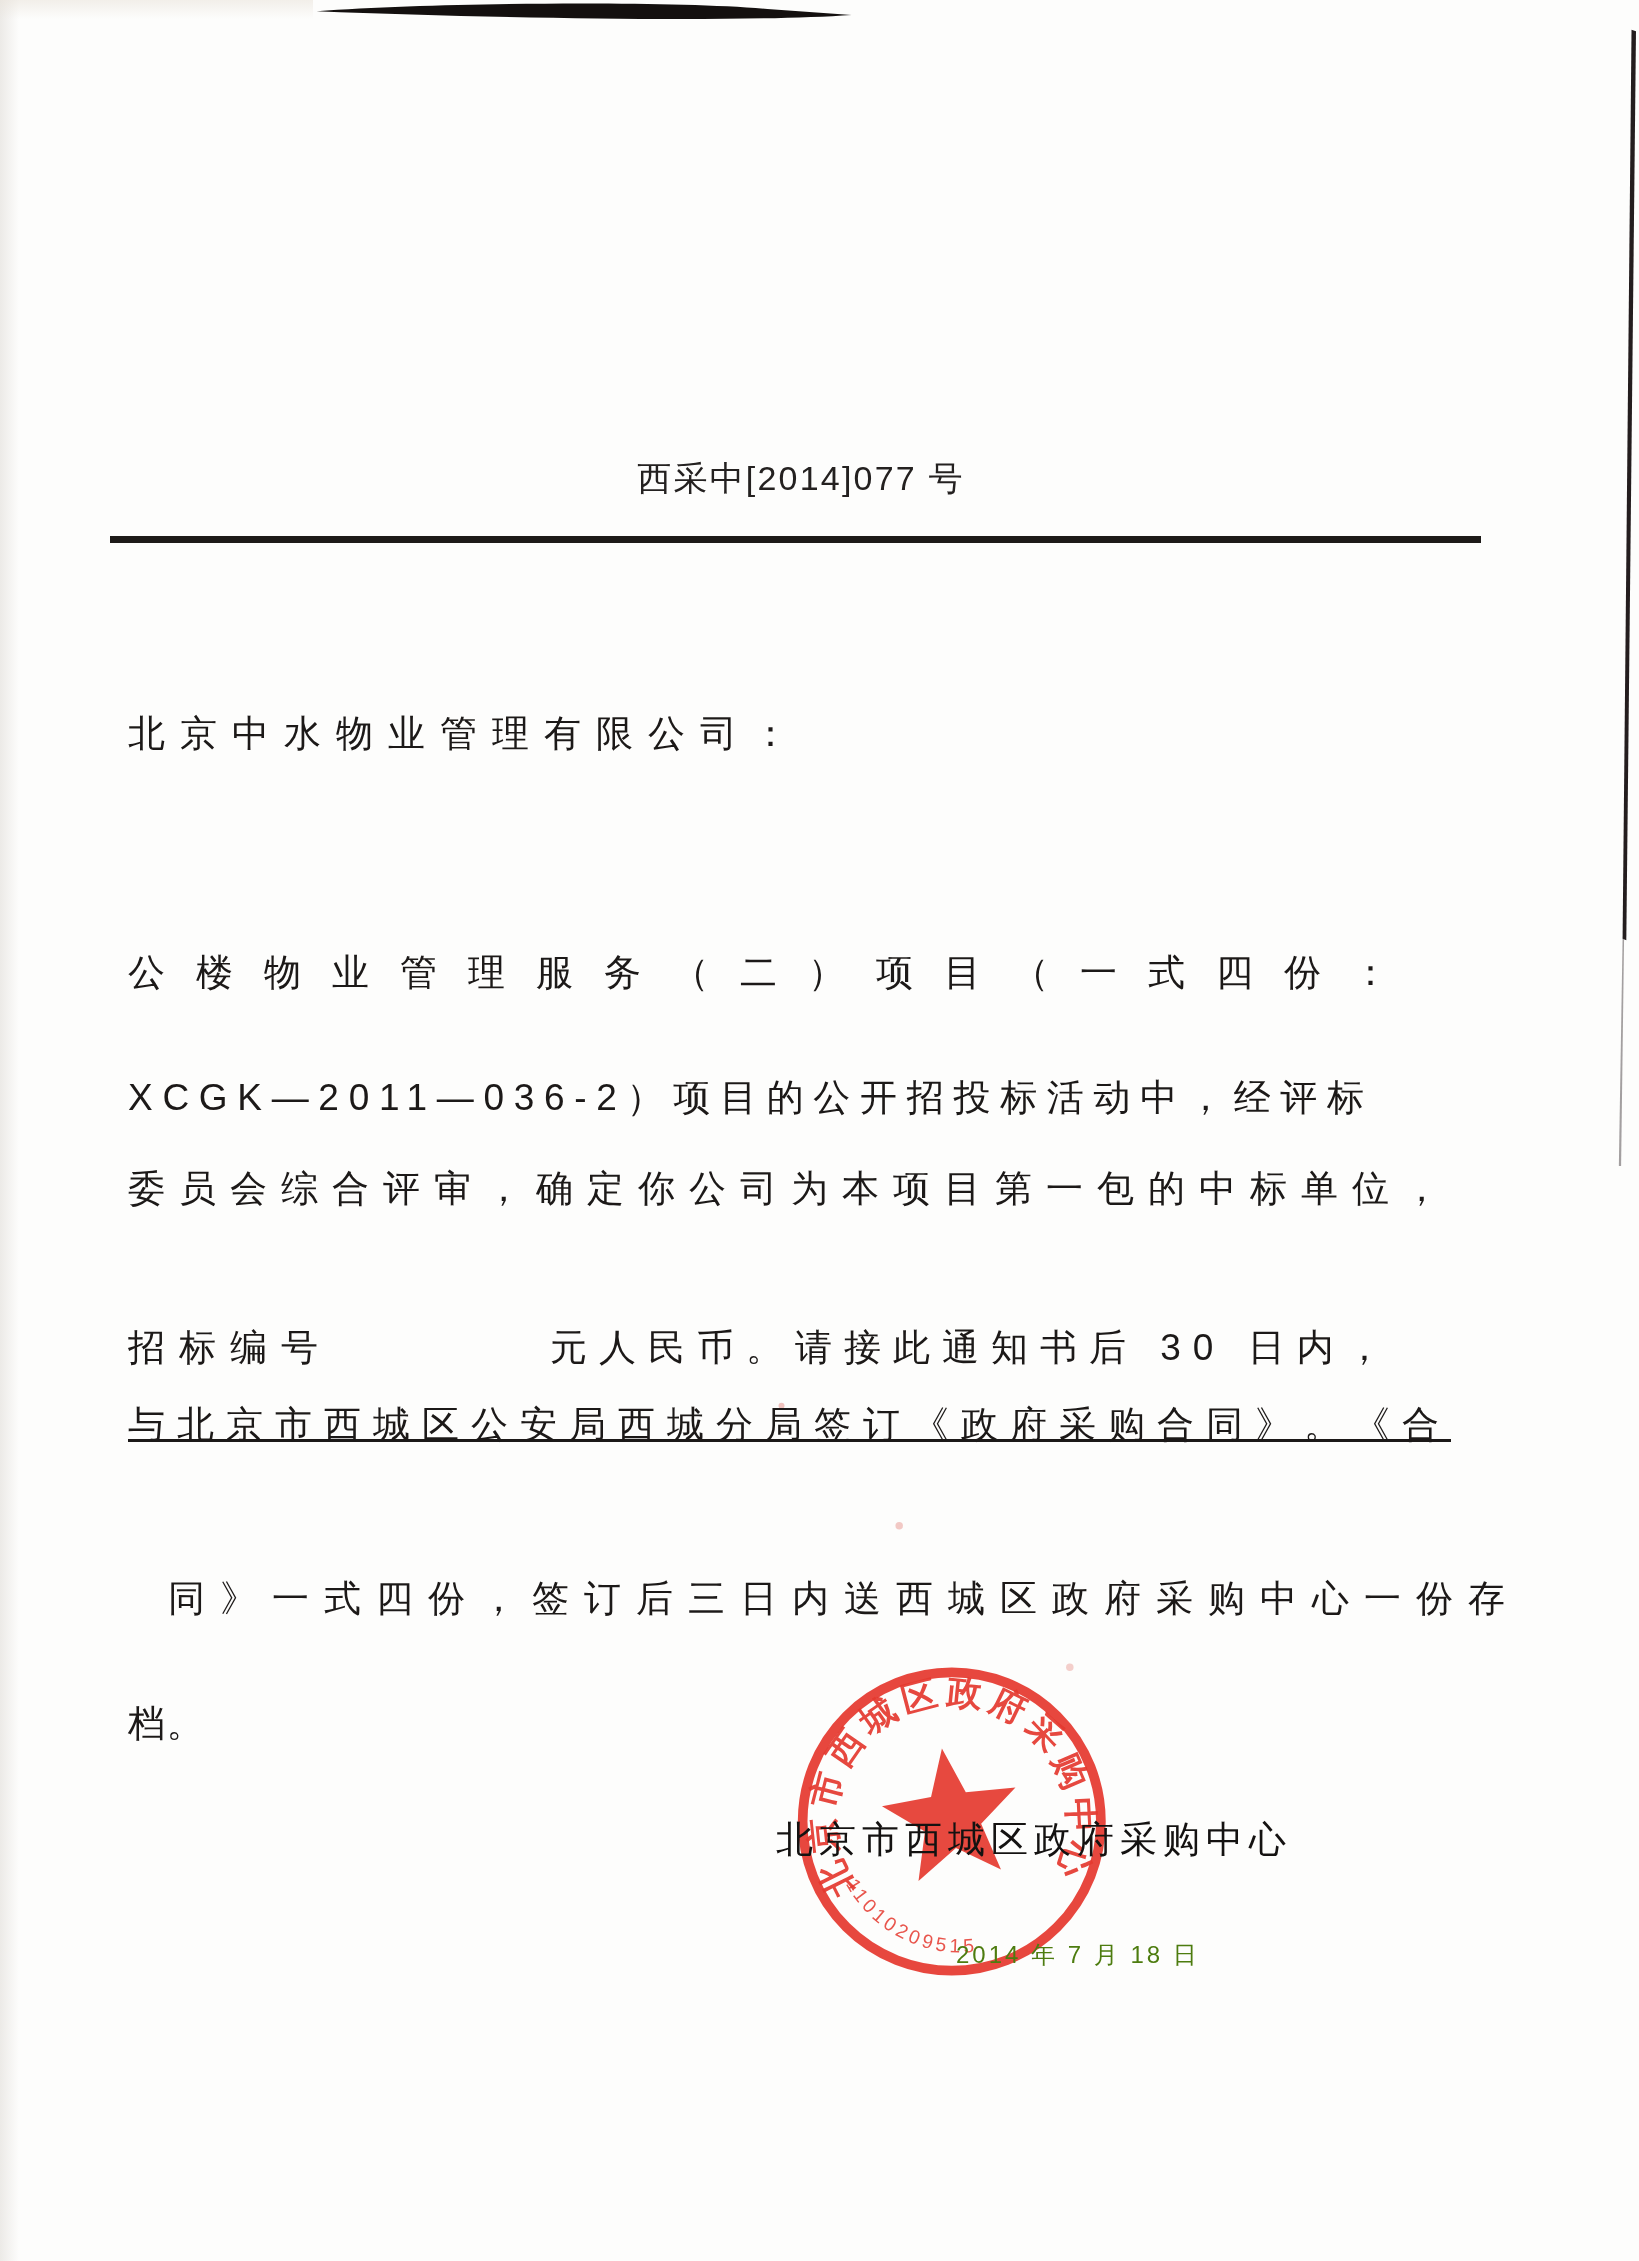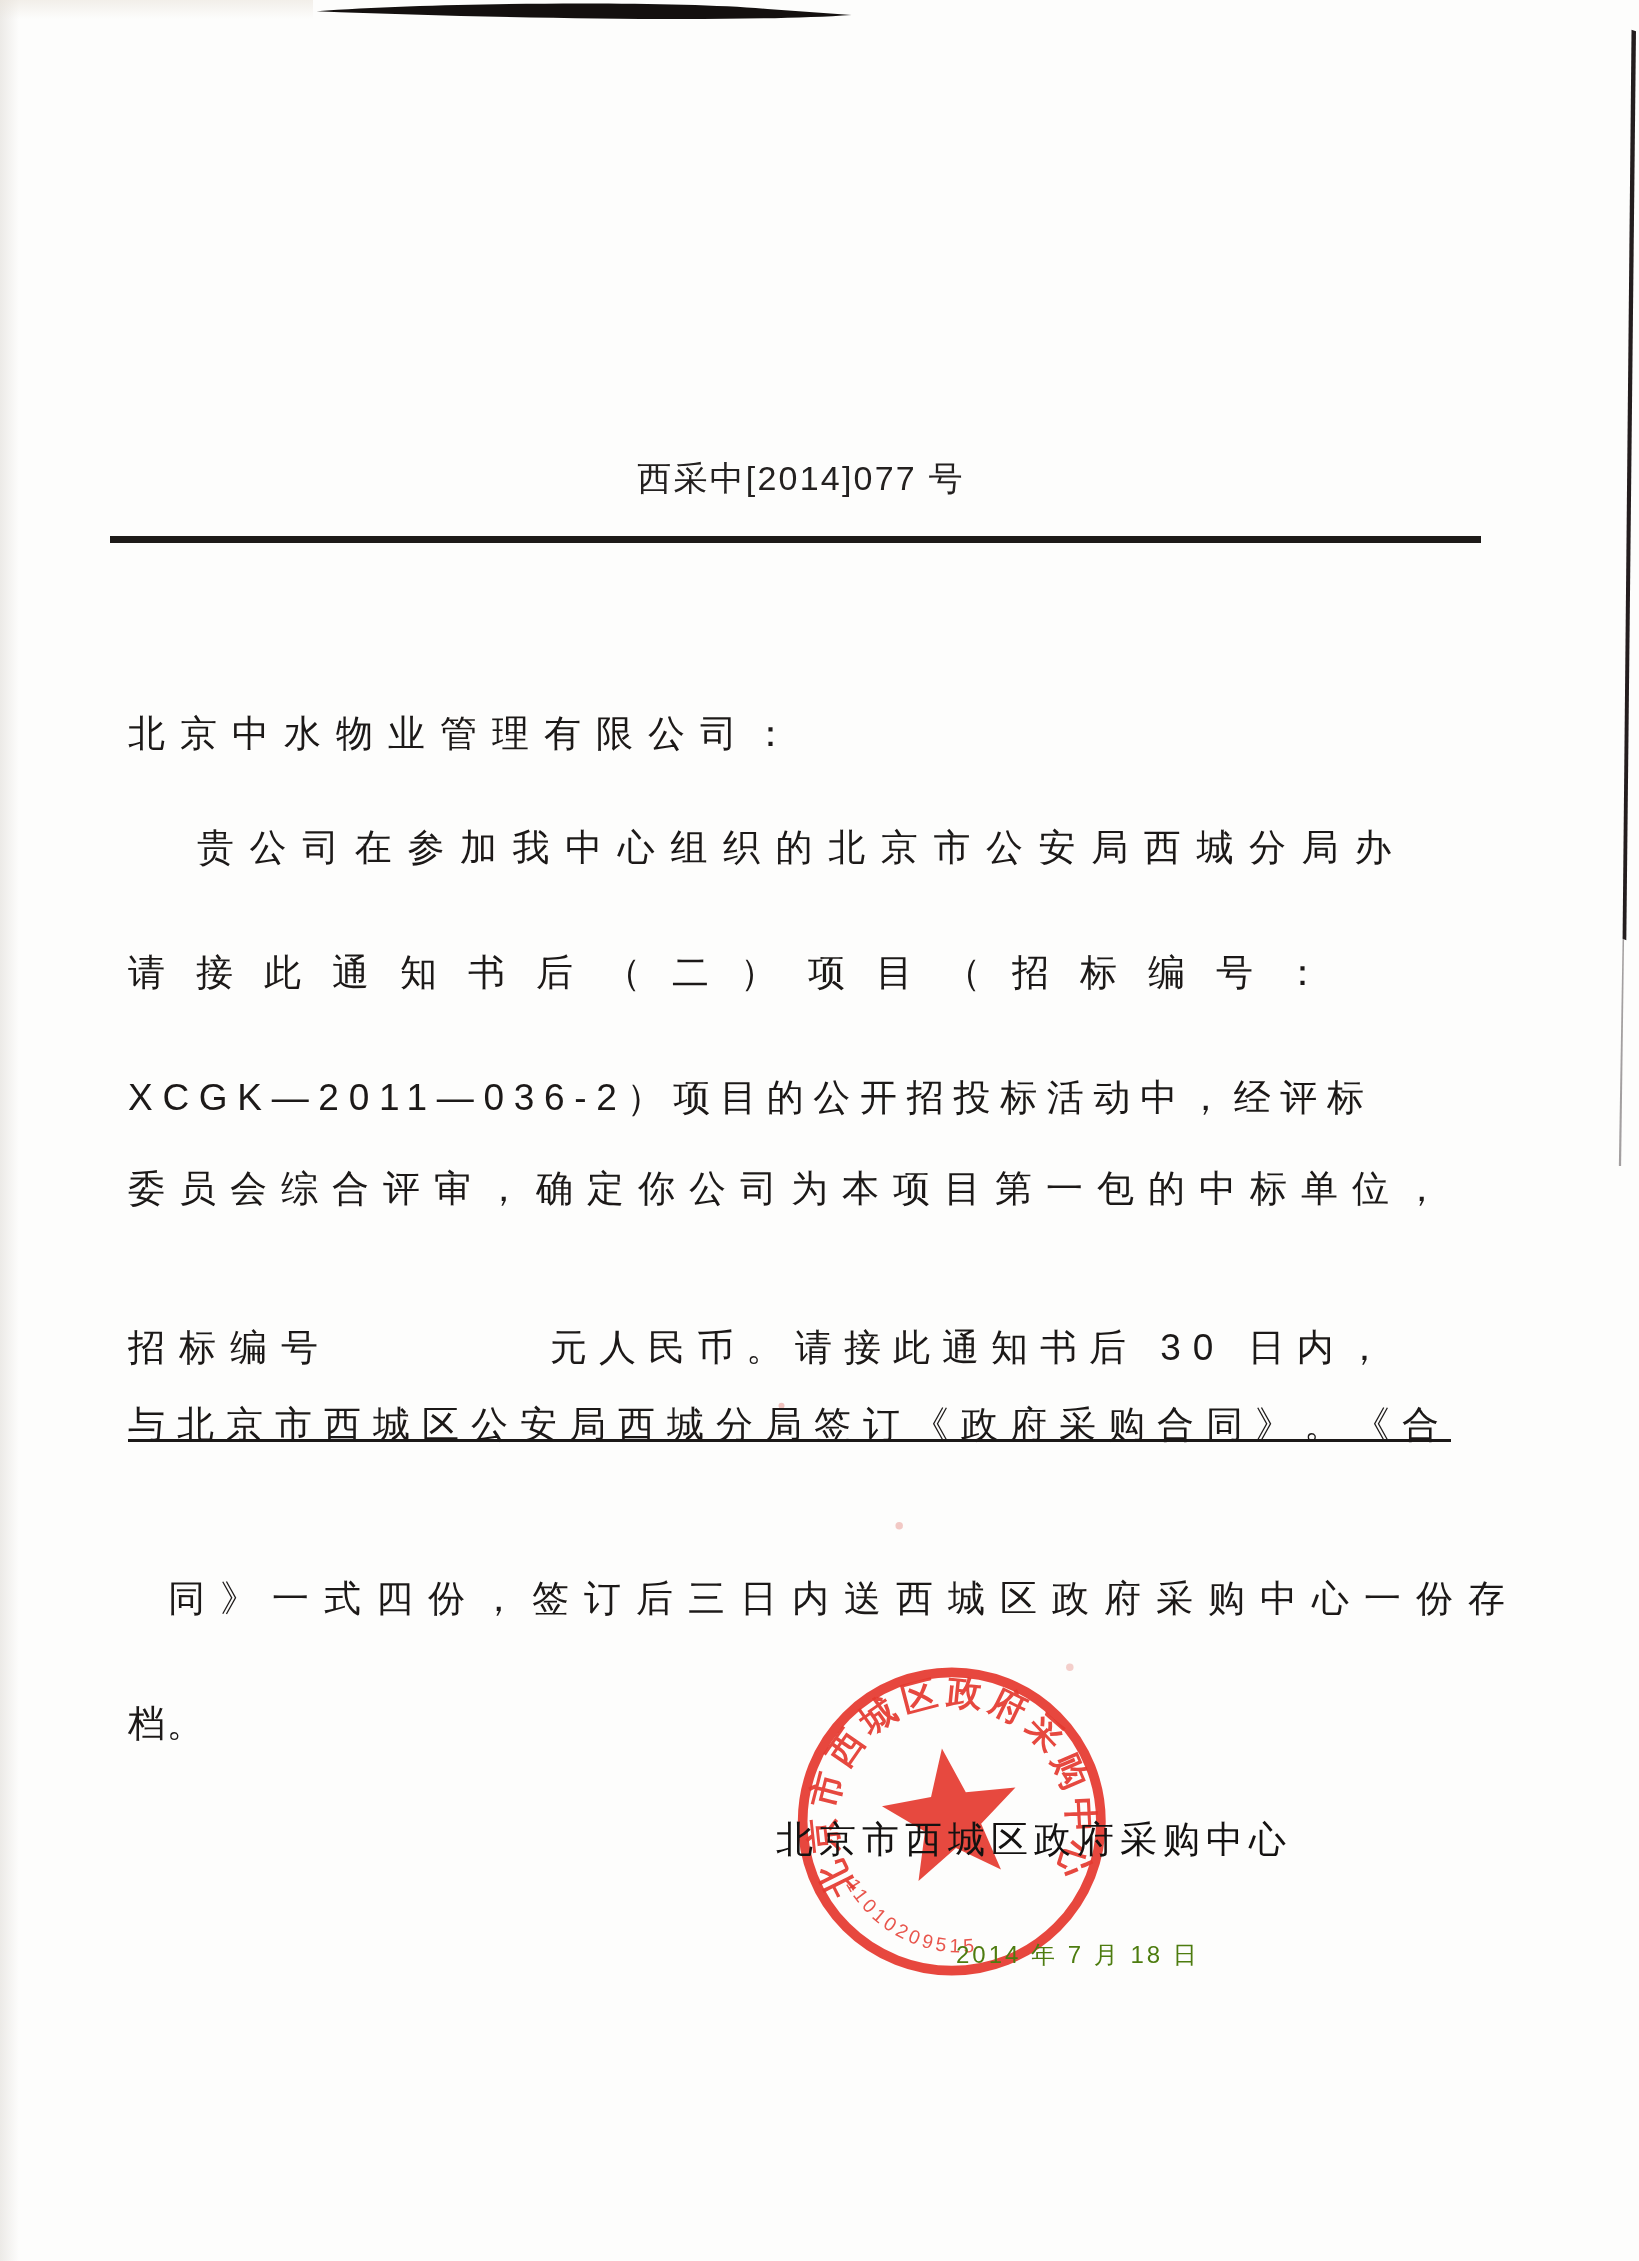--- a/index.html
+++ b/index.html
@@ -82,22 +82,21 @@
     <circle cx="1436" cy="2238" r="5" fill="#e58a82" opacity="0.4"></circle>
   </svg>
 
 
   <div class="doc-number">西采中[2014]077 号</div>
 
   <div class="rule"></div>
 
   <div class="addressee">北京中水物业管理有限公司：</div>
 
-  <div class="bline l1">贵公司在参加我中心组织的北京市公安局西城分局办</div>
-  <div class="bline l2">请接此通知书后（二）项目（招标编号：</div>
+  <div class="bline l2">公楼物业管理服务（二）项目（一式四份：</div>
   <div class="bline l3">XCGK—2011—036-2）项目的公开招投标活动中，经评标</div>
   <div class="bline l4">委员会综合评审，确定你公司为本项目第一包的中标单位，</div>
 
   <div class="bline l5">
     <span class="prefix">招标编号</span><span class="amount-blank"></span><span class="suffix">元人民币。请接此通知书后 30 日内，</span>
   </div>
 
   <div class="bline l6">与北京市西城区公安局西城分局签订《政府采购合同》。《合</div>
   <div class="bline l7">同》一式四份，签订后三日内送西城区政府采购中心一份存</div>
   <div class="bline l8">档。</div>

